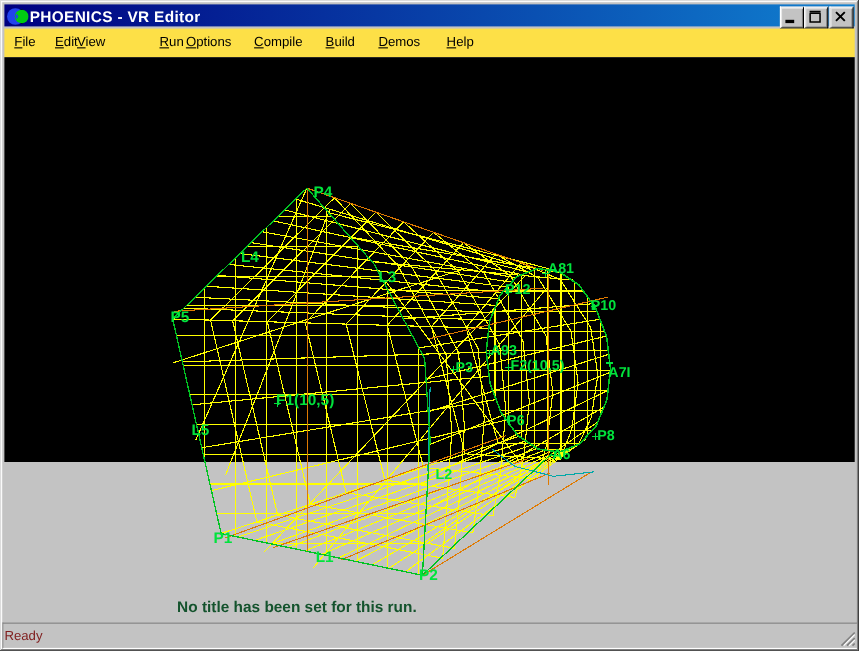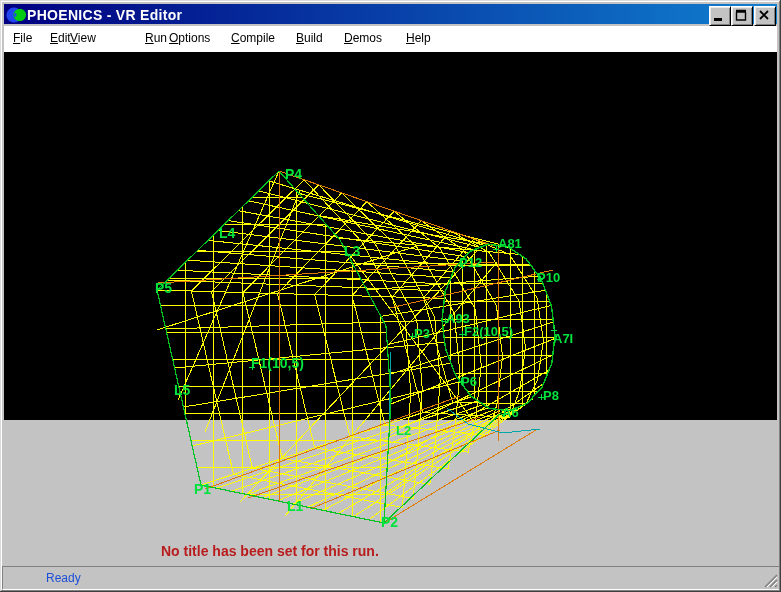--- a/index.html
+++ b/index.html
@@ -3,29 +3,29 @@
 html,body{margin:0;padding:0;}
 #win{position:relative;width:781px;height:592px;background:#c3c3c3;overflow:hidden;
   font-family:"Liberation Sans",sans-serif;}
 #win .edge{position:absolute;pointer-events:none;}
 #title{position:absolute;left:4px;top:4px;width:773px;height:20px;
   background:linear-gradient(to right,#000080,#1080d0);}
 #title .txt{position:absolute;left:23px;top:3px;color:#fff;font-size:14px;font-weight:bold;letter-spacing:0.3px;}
 .cbtn{position:absolute;top:2px;width:20px;height:18px;background:#c3c3c3;
   border-top:1px solid #fff;border-left:1px solid #fff;border-right:1px solid #000;border-bottom:1px solid #000;
   box-shadow:inset 1px 1px 0 #e8e8e8, inset -1px -1px 0 #808080;}
-#menubar{position:absolute;left:4px;top:26px;width:773px;height:26px;background:#ffffff;}
+#menubar{position:absolute;left:4px;top:26px;width:773px;height:26px;background:#fde047;}
 #menubar span{position:absolute;top:5px;font-size:12px;color:#000;}
 #menubar u{text-decoration:underline;}
 #client{position:absolute;left:4px;top:52px;width:773px;height:368px;background:#000;}
-#runtitle{position:absolute;left:161px;top:543px;color:#b91c1c;font-weight:bold;font-size:14px;}
+#runtitle{position:absolute;left:161px;top:543px;color:#14532d;font-weight:bold;font-size:14px;}
 #status{position:absolute;left:2px;top:566px;width:776px;height:22px;
   border-top:1px solid #808080;border-left:1px solid #808080;border-bottom:1px solid #fff;border-right:1px solid #fff;
   background:#c3c3c3;}
-#status .txt{position:absolute;left:1px;top:4px;font-size:12px;color:#1d4ed8;padding-left:42px;}
+#status .txt{position:absolute;left:1px;top:4px;font-size:12px;color:#7f1d1d;}
 </style></head><body>
 <div id="win">
  <div id="title">
   <svg style="position:absolute;left:2px;top:1px" width="20" height="20" viewBox="0 0 20 20">
     <circle cx="8" cy="10" r="7.6" fill="#2244ee"></circle>
     <path d="M13.5,3.2 A7.6,7.6 0 0 1 13.5,16.8 L11,13.2 A3.8,3.8 0 0 0 11,6.8 Z" fill="#000"></path>
     <circle cx="13.8" cy="10" r="6.2" fill="#00cc11"></circle>
     <path d="M10.5,5.0 A5.8,5.8 0 0 0 10.5,15.0 L8.8,12.6 A3.1,3.1 0 0 1 8.8,7.4 Z" fill="#00cc11"></path>
     <path d="M9.2,7.6 A3.4,3.4 0 0 0 9.2,12.4 L10.8,10 Z" fill="#2244ee"></path>
   </svg>

